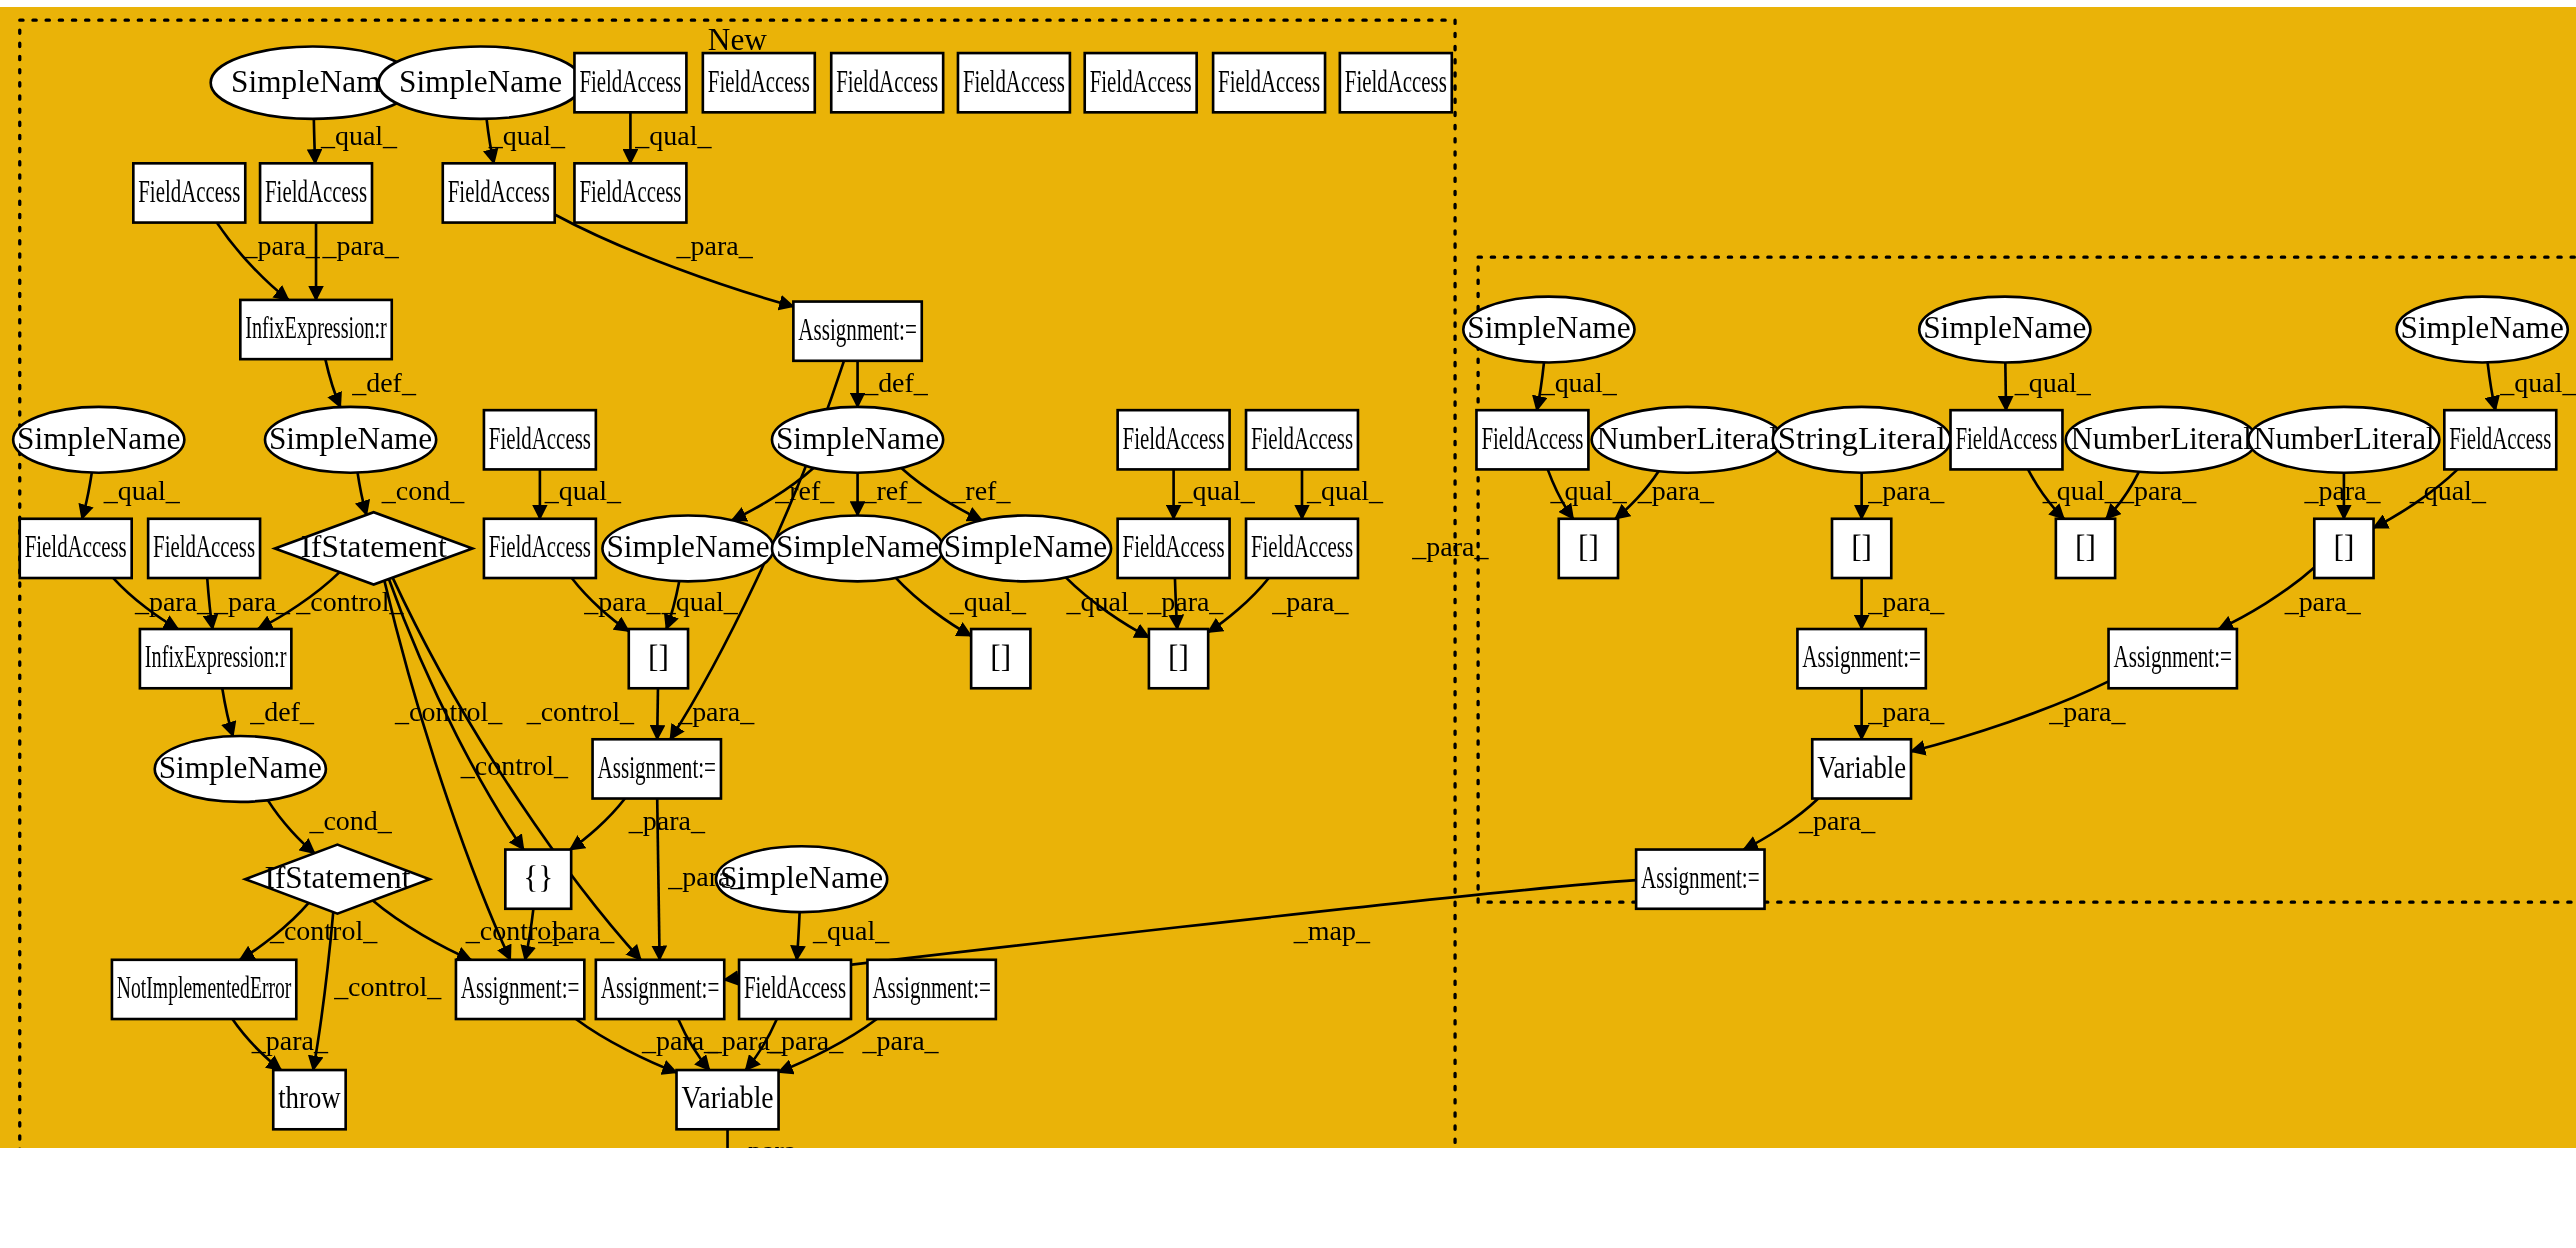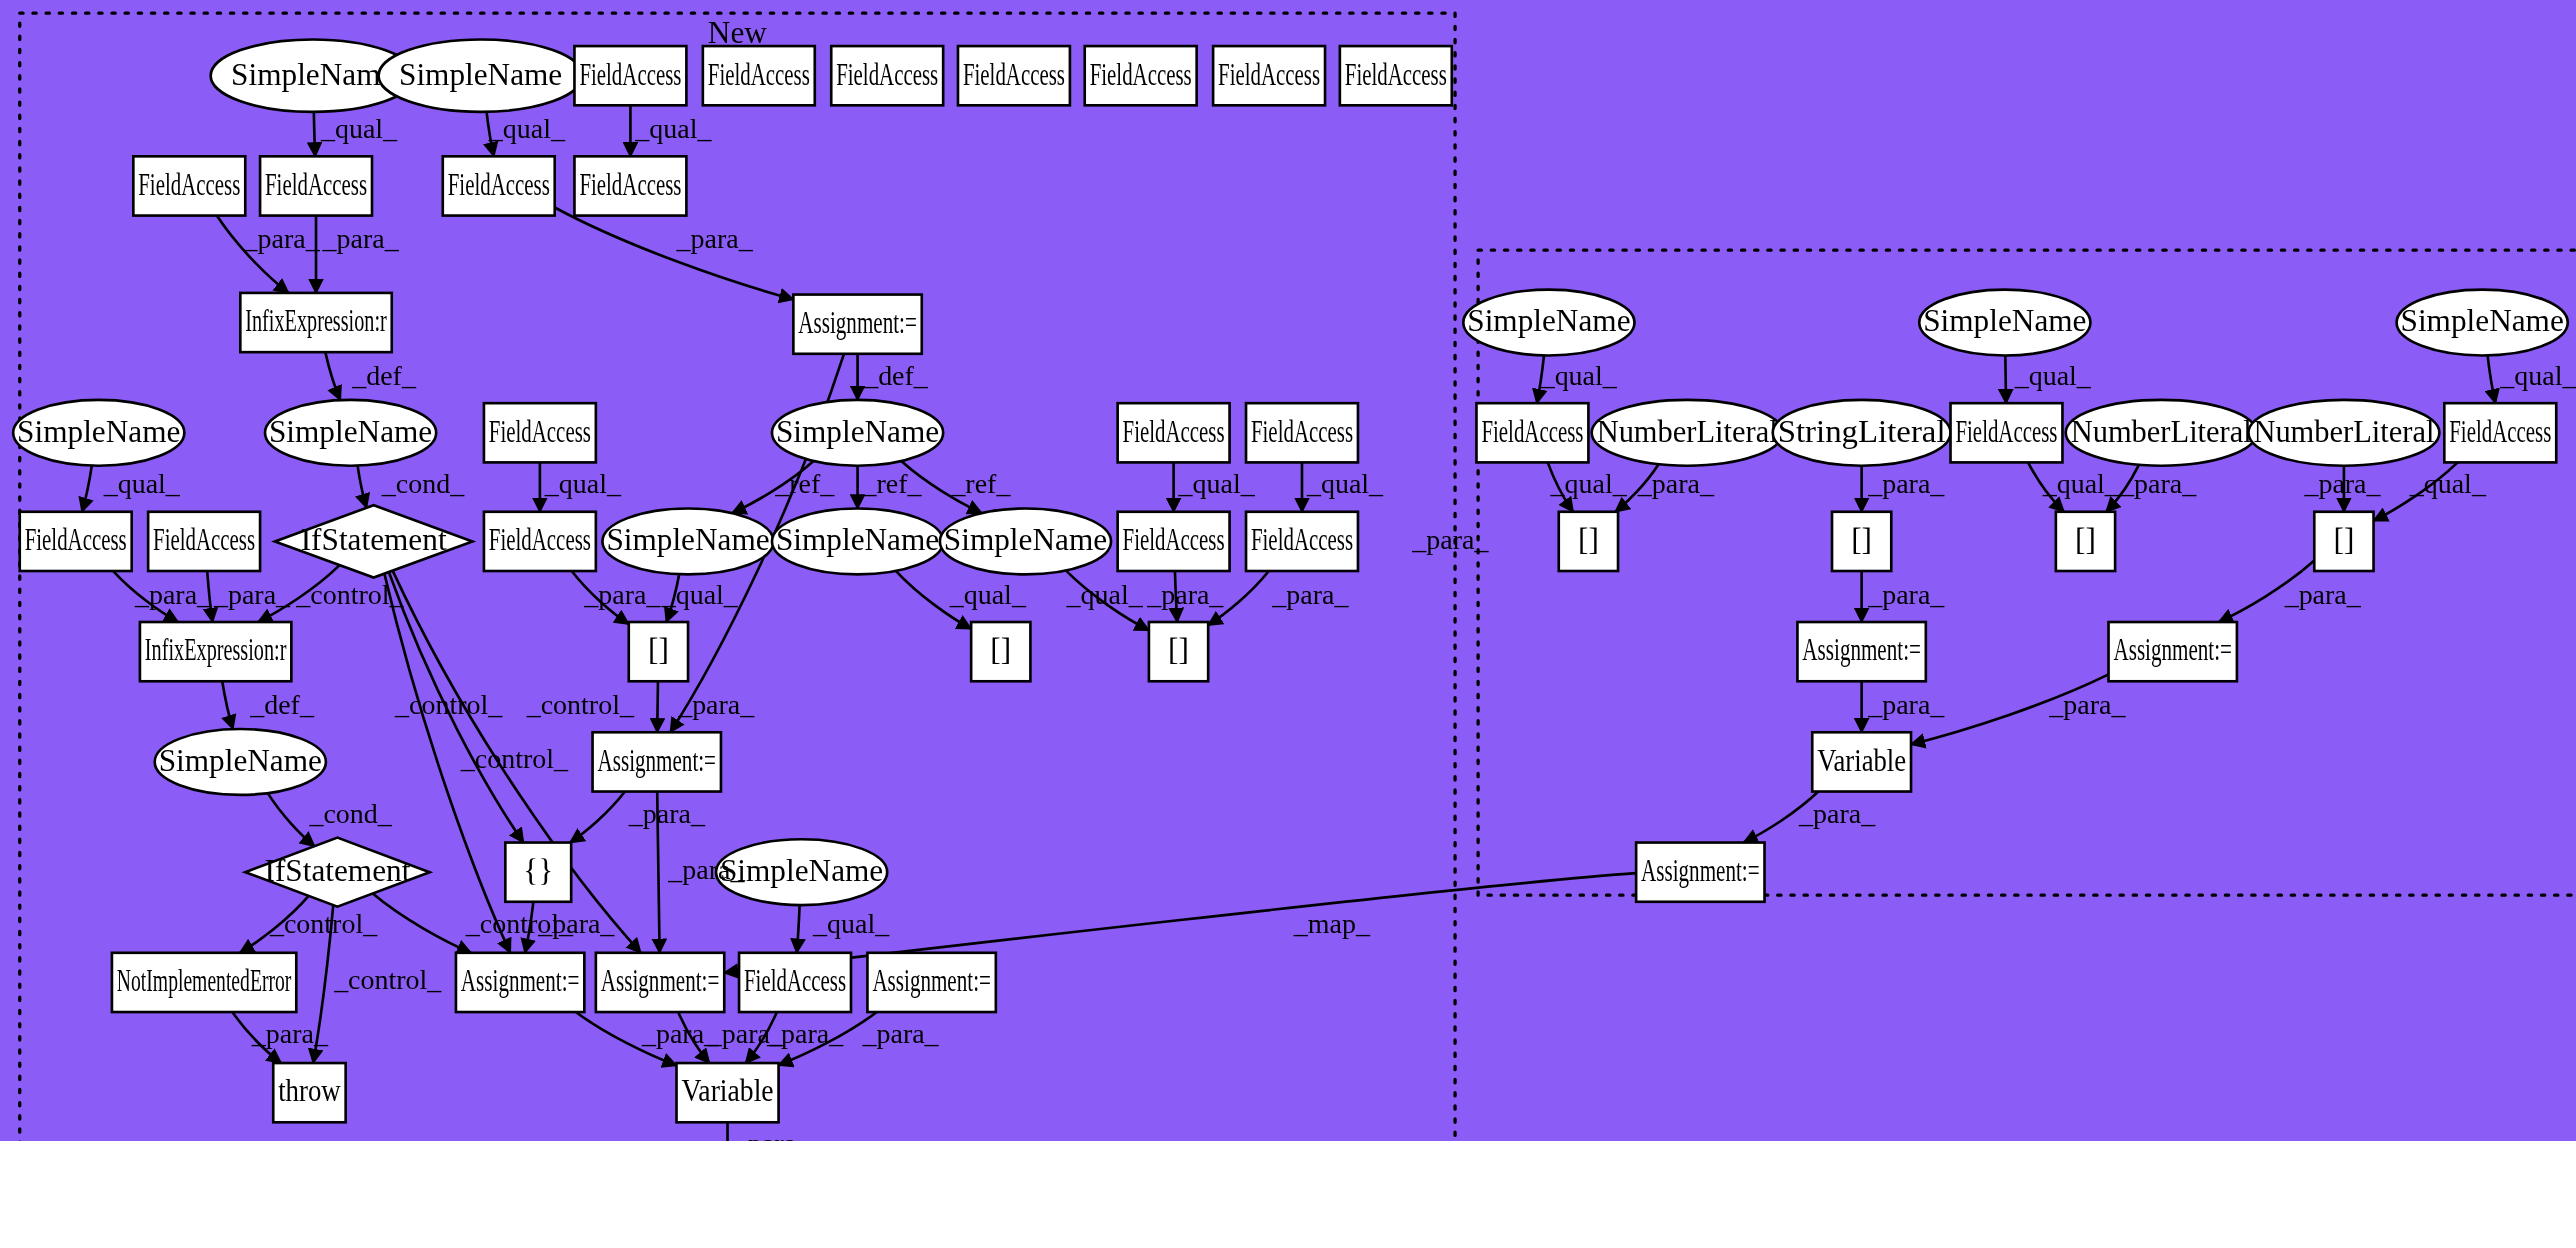--- a/index.html
+++ b/index.html
@@ -4,22 +4,23 @@
 <style>
   html, body {
     margin: 0;
     padding: 0;
     background: #ffffff;
   }
   #root {
     position: relative;
     width: 2576px;
     height: 1141px;
-    background: #8b5cf6;
+    background: #eab308;
     font-family: "Liberation Serif", "DejaVu Serif", serif;
+    margin-top: 7px;
   }
   svg.graph {
     position: absolute;
     left: 0;
     top: 0;
     width: 2576px;
     height: 1249px;
     display: block;
   }
   .cluster-box {

